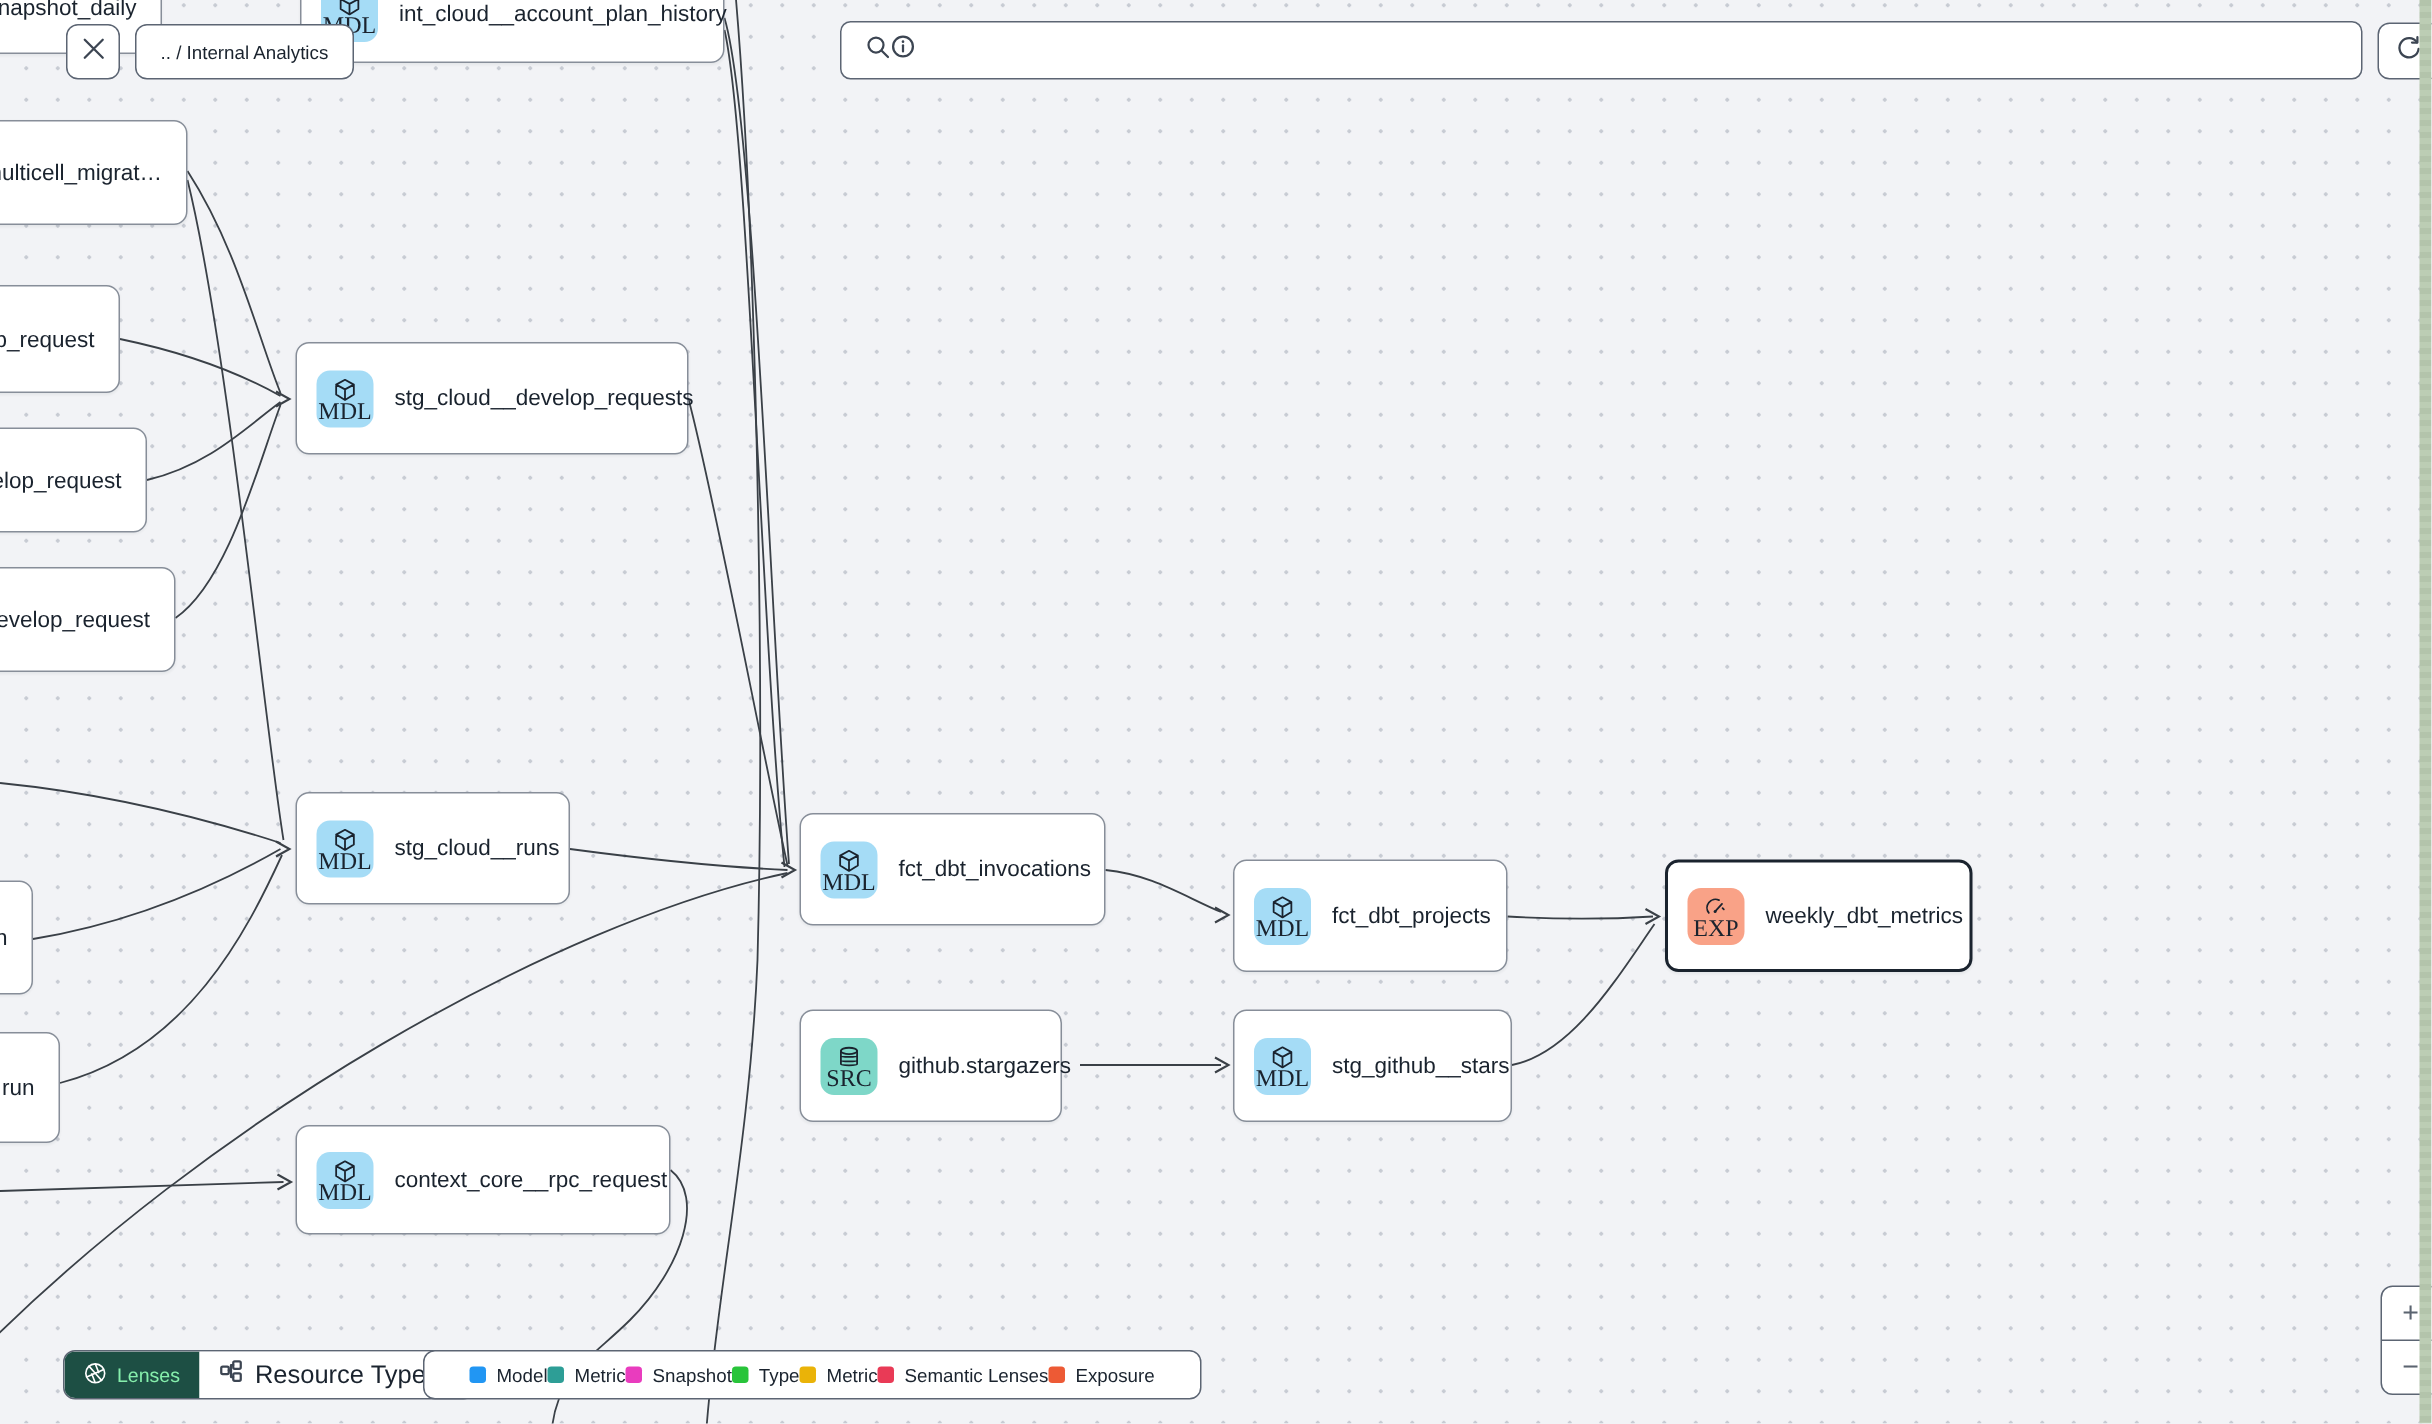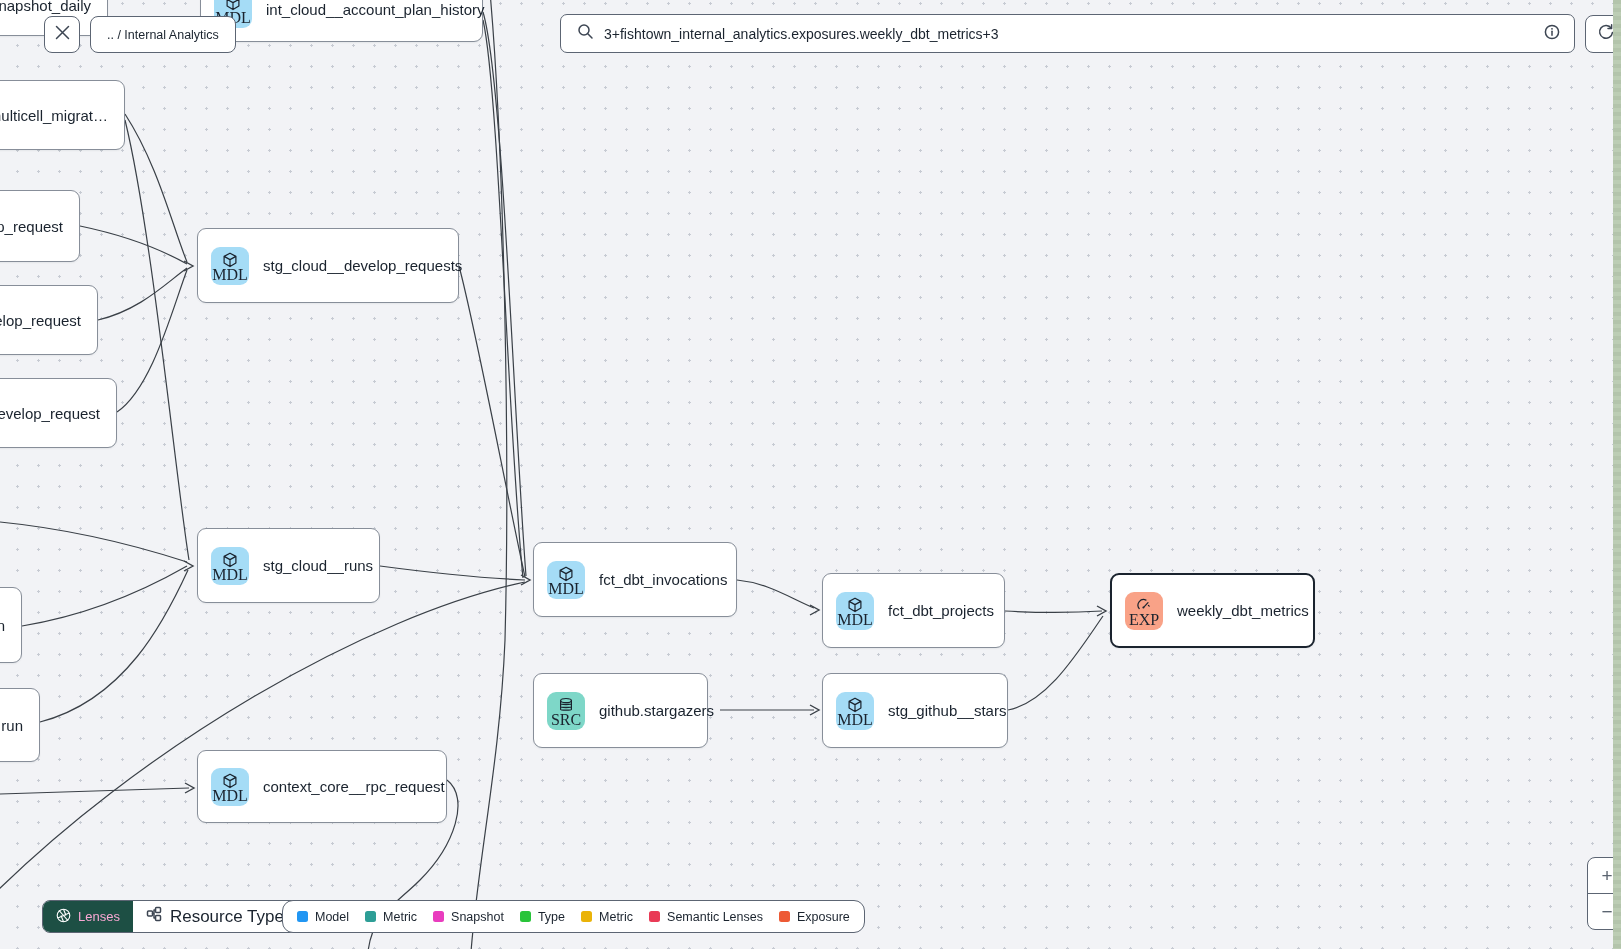--- a/index.html
+++ b/index.html
@@ -60,26 +60,26 @@
   }
   .refresh-btn { left:1553px; top:15px; width:42px; height:38px;
     display:flex; align-items:center; justify-content:center; cursor:pointer; }
 
   .zoom-ctrl { left:1555px; top:857px; width:40px; height:73px; padding:0; overflow:hidden; }
   .zoom-cell { height:36px; display:flex; align-items:center; justify-content:center;
     font-size:19px; color:#5b6470; cursor:pointer; }
   .zoom-cell.top { border-bottom:1.3px solid #5c6573; }
 
   .lenses-group { left:10px; top:900px; height:33px; display:flex; align-items:stretch; padding:0; overflow:hidden; }
-  .lenses-btn { background:#1d4f44; color:#f9a8d4; display:flex; align-items:center; gap:7px;
+  .lenses-btn { background:#1d4f44; color:#86efac; display:flex; align-items:center; gap:7px;
     padding:0 13px; font-size:13px; cursor:pointer; }
   .rt-btn { display:flex; align-items:center; gap:8px; padding:0 13px; font-size:17px;
     background:#fff; cursor:pointer; }
   .legend-box { left:250px; top:900px; height:33px; display:flex; align-items:center;
-    gap:16px; padding:0 14px;border-radius:11px; }
+    padding:0 30px; }
   .legend-item { display:flex; align-items:center; gap:7px; font-size:12.5px; white-space:nowrap; }
   .legend-swatch { width:11px; height:11px; border-radius:2.5px; flex:0 0 auto; }
 
   .right-strip { position:absolute; right:0; top:0; width:8px; height:949px;
     background:repeating-linear-gradient(180deg,#b3c4ab 0 4px,#bccdb4 4px 8px); }
 
   .icon-stroke { fill:none; stroke:#1a232e; stroke-width:1.2; stroke-linecap:round; stroke-linejoin:round; }
   .ui-stroke { fill:none; stroke:#3c4552; stroke-width:1.5; stroke-linecap:round; stroke-linejoin:round; }
 </style>
 </head>
@@ -235,21 +235,20 @@
   <span>.. / Internal Analytics</span>
 </div>
 
 <div class="chrome searchbar">
   <span>
     <svg width="17" height="17" viewBox="0 0 17 17">
         <circle class="ui-stroke" cx="7" cy="7" r="5"></circle>
         <path class="ui-stroke" d="M10.8 10.8 L15 15"></path>
       </svg>
   </span>
-  <input type="text" value="3+fishtown_internal_analytics.exposures.weekly_dbt_metrics+3" style="">
   <span>
     <svg width="16" height="16" viewBox="0 0 16 16">
         <circle class="ui-stroke" stroke-width="1.2" cx="8" cy="8" r="6.6"></circle>
         <path class="ui-stroke" stroke-width="1.2" d="M8 7.2 L8 11.3"></path>
         <circle cx="8" cy="4.8" r="0.9" fill="#3c4552"></circle>
       </svg>
   </span>
 </div>
 <div class="chrome refresh-btn">
   <span>

